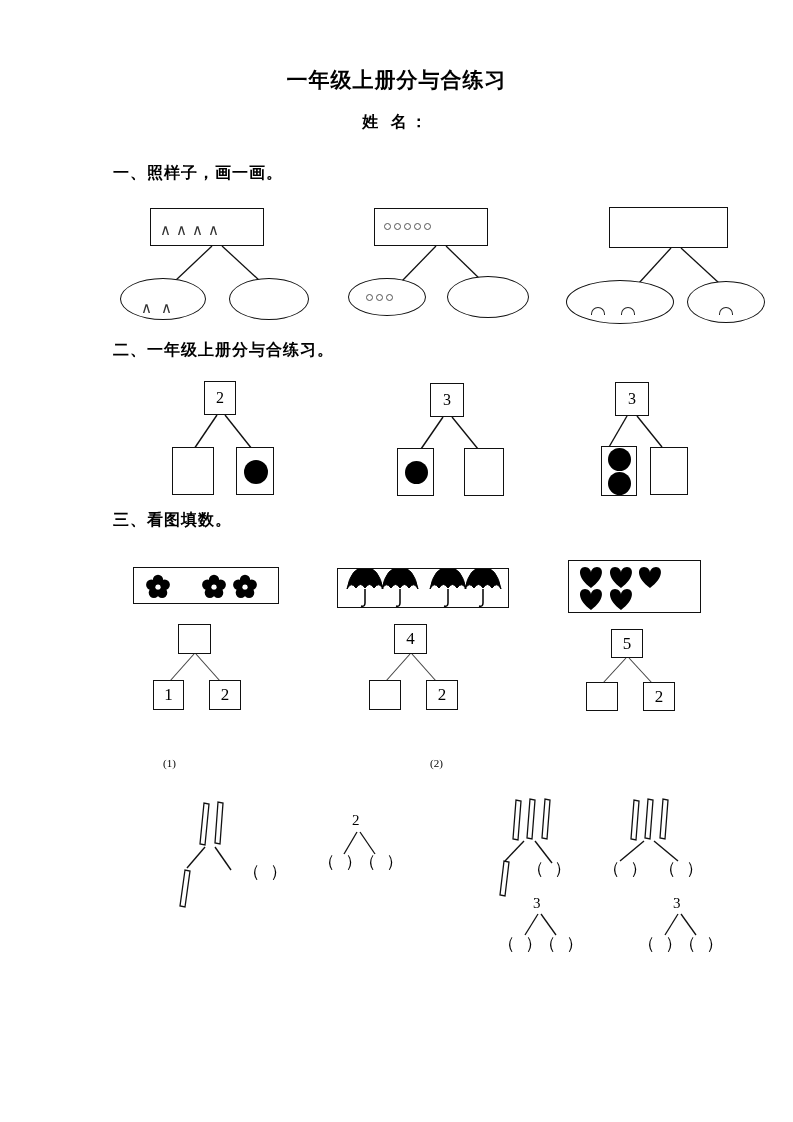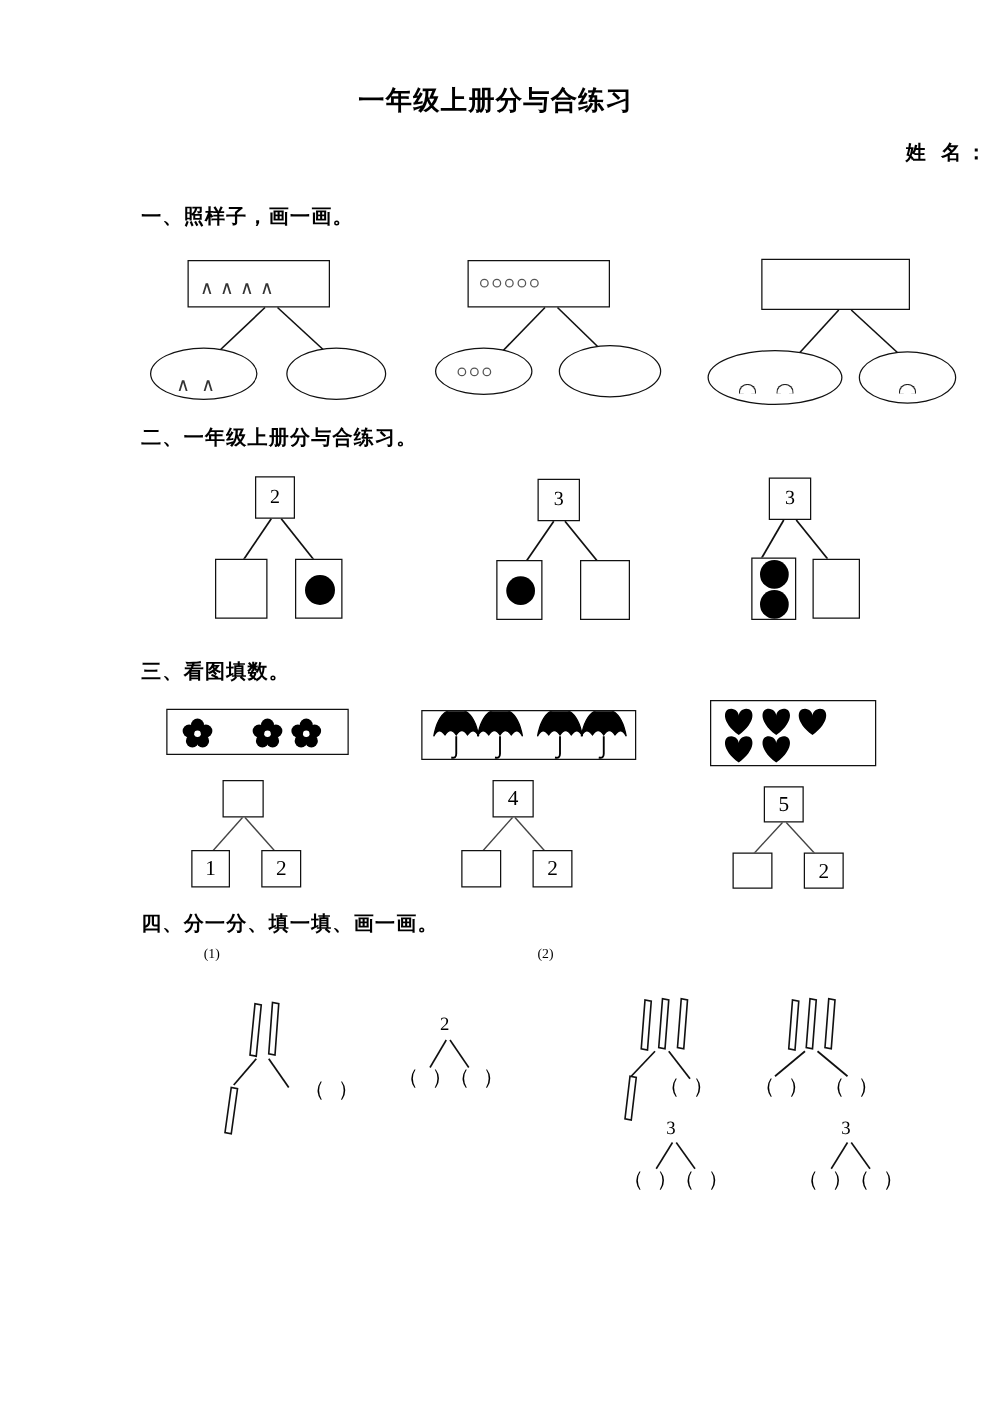--- a/index.html
+++ b/index.html
@@ -16,21 +16,21 @@
 
   
   .title {
     position:absolute; left:0; right:0; top:66px;
     text-align:center;
     font-family:"Liberation Sans", sans-serif;
     font-weight:bold; font-size:21px; letter-spacing:1px;
   }
   .subtitle {
     position:absolute; left:0; right:0; top:112px;
-    text-align:right;
+    text-align:center;
     font-family:"Liberation Sans", sans-serif;
     font-weight:bold; font-size:16px; letter-spacing:4px;
   }
   .sec-head {
     position:absolute;
     font-family:"Liberation Sans", sans-serif;
     font-weight:bold; font-size:16px; letter-spacing:1px;
     white-space:nowrap;
     text-align:right;
   }
@@ -185,21 +185,21 @@
       <line x1="12" y1="0" x2="-6" y2="31" stroke="#111" stroke-width="1.4"></line>
       <line x1="22" y1="0" x2="47" y2="31" stroke="#111" stroke-width="1.4"></line>
     </svg>
     <div class="roughbox" style="left:601px; top:446px; width:36px; height:50px;">
       <span class="dot" style="width:23px; height:23px; left:6px; top:1px;"></span>
       <span class="dot" style="width:23px; height:23px; left:6px; top:25px;"></span>
     </div>
     <div class="roughbox" style="left:650px; top:447px; width:38px; height:48px;"></div>
   </div>
 
-  <div class="sec-head" style="left:113px; top:527px;">三、看图填数。</div>
+  <div class="sec-head" style="left:113px; top:510px;">三、看图填数。</div>
 
   <div>
     <div class="rect" style="left:133px; top:567px; width:146px; height:37px;">
       <svg width="146" height="37">
         <g fill="#000">
           <g transform="translate(24,19)">
             <circle cx="0" cy="-7" r="5.2"></circle>
               <circle cx="6.7" cy="-2.2" r="5.2"></circle>
             <circle cx="4.1" cy="5.7" r="5.2"></circle>
               <circle cx="-4.1" cy="5.7" r="5.2"></circle>
@@ -290,21 +290,20 @@
     </div>
     <div class="numbox" style="left:611px; top:629px; width:32px; height:29px;">5</div>
     <svg class="lines" style="left:611px; top:658px; width:70px; height:26px;">
       <line x1="15" y1="0" x2="-8" y2="25" stroke="#444" stroke-width="1.1"></line>
       <line x1="18" y1="0" x2="41" y2="25" stroke="#444" stroke-width="1.1"></line>
     </svg>
     <div class="numbox" style="left:586px; top:682px; width:32px; height:29px;"></div>
     <div class="numbox" style="left:643px; top:682px; width:32px; height:29px;">2</div>
   </div>
 
-  <div class="sec-head" style="left:113px; top:729px;">四、分一分、填一填、画一画。</div>
   <div class="sub-label" style="left:163px; top:757px;">(1)</div>
   <div class="sub-label" style="left:430px; top:757px;">(2)</div>
 
   <div>
     <svg class="lines" style="left:175px; top:800px; width:80px; height:110px;">
 
       <g stroke="#111" stroke-width="1.3" fill="none">
         <path d="M 29 3 L 25 44 L 30 45 L 34 4 Z"></path>
         <path d="M 43 2 L 40 43 L 45 44 L 48 3 Z"></path>
       </g>

